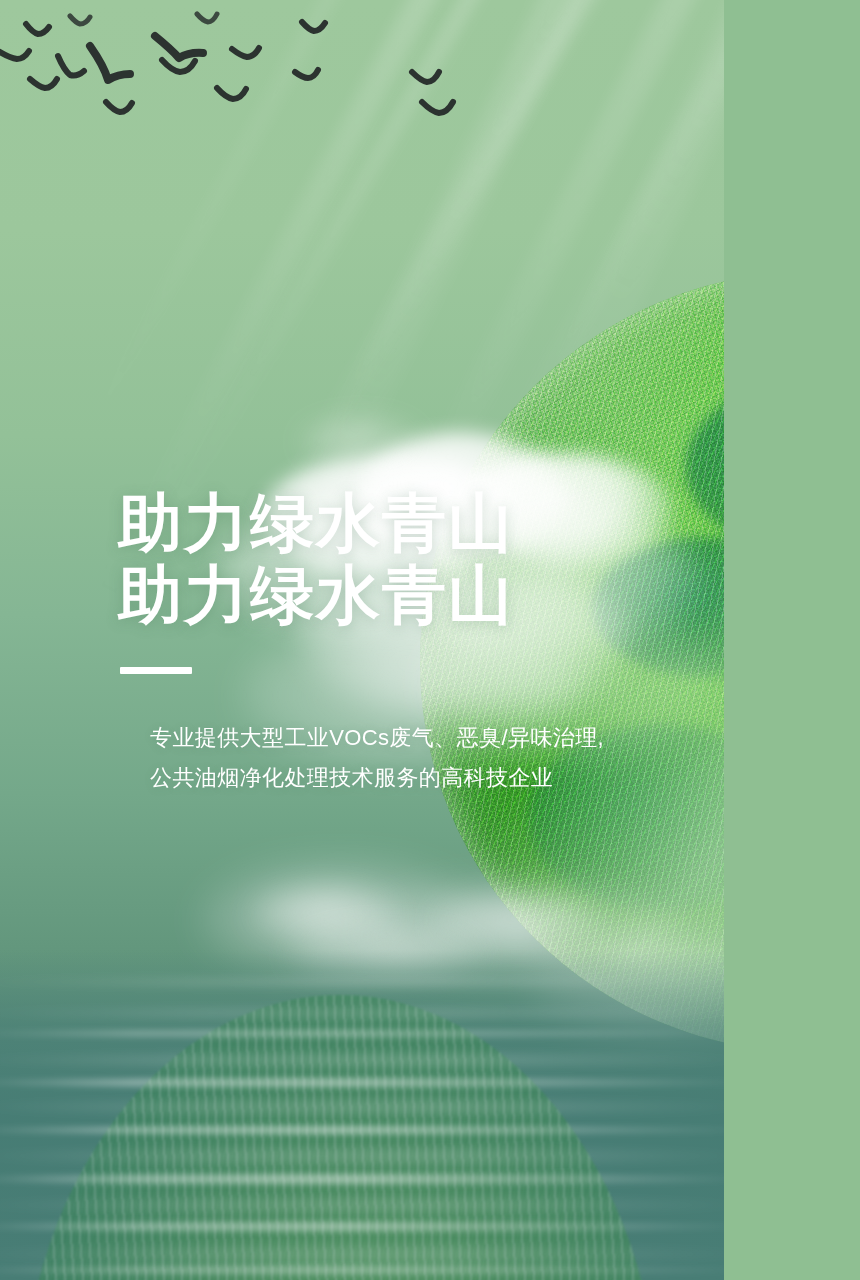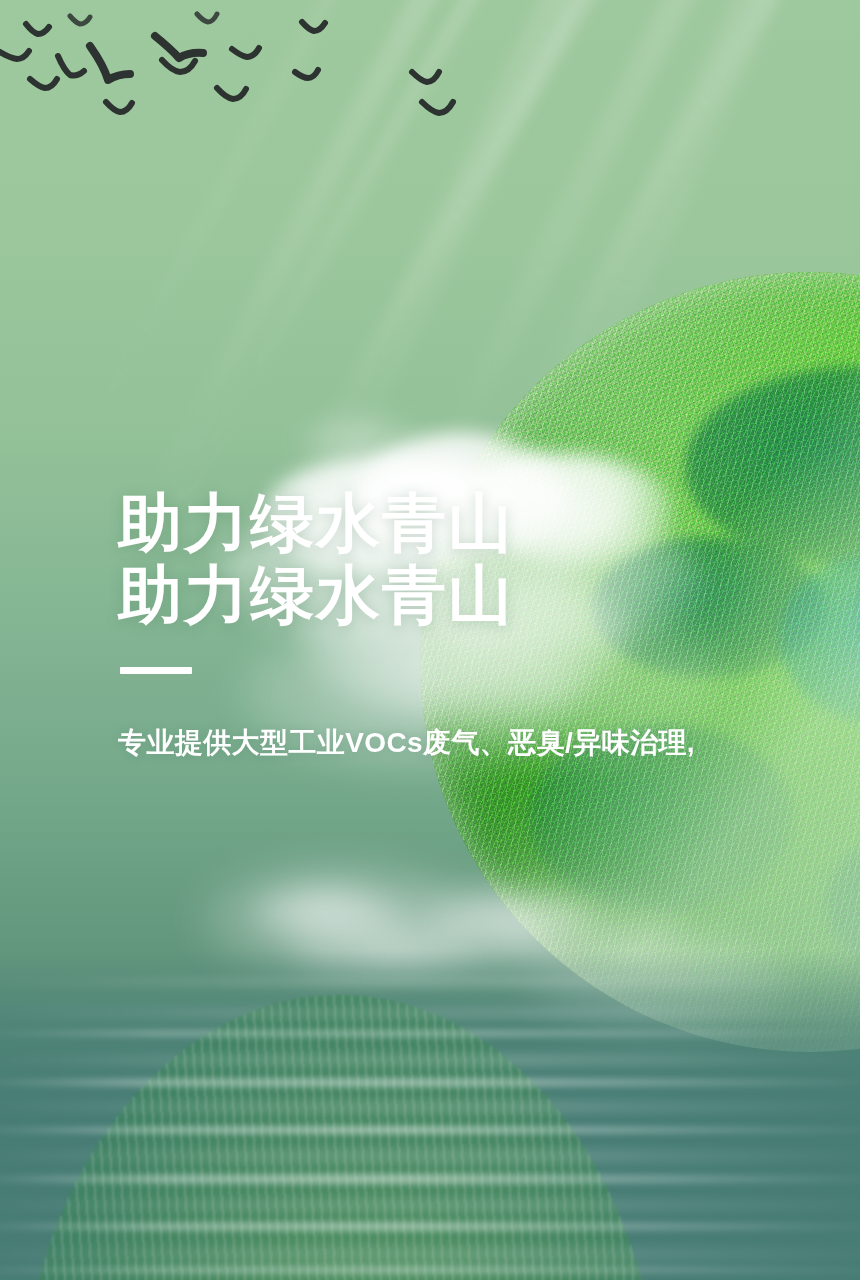--- a/index.html
+++ b/index.html
@@ -6,21 +6,21 @@
   * { margin:0; padding:0; box-sizing:border-box; }
   html, body {
     width:860px; height:1280px;
     overflow:hidden;
     background:#8fbf92;
     font-family:"Liberation Sans", "DejaVu Sans", sans-serif;
   }
 
   #banner {
     position:relative;
-    width:860px; height:1280px;
+    width:724px; height:1280px;
     overflow:hidden;
     background:
       linear-gradient(180deg,
         #9ec89d 0%,
         #9cc79c 18%,
         #93c198 34%,
         #85b694 48%,
         #74a88a 62%,
         #63977d 74%,
         #57897a 84%,
@@ -198,26 +198,27 @@
 
   #divider {
     width:72px; height:7px;
     background:#ffffff;
     margin:36px 0 0 2px;
     border-radius:1px;
   }
 
   .sub {
     color:#ffffff;
-    font-size:28px;
-    font-weight:bold;
+    font-size:22px;
+    font-weight:normal;
     line-height:1.78;
     letter-spacing:0.4px;
     white-space:nowrap;
     text-shadow:0 1px 8px rgba(60,110,80,0.22);
+    margin-left:32px;
   }
   #subtitle { margin-top:44px; }
 </style>
 </head>
 <body>
 
 <div id="banner">
 
   <div class="rays">
     <div class="ray" style="left:600px; width:26px;  height:1100px; transform:rotate(28deg); opacity:.50;"></div>
@@ -316,16 +317,17 @@
   </div>
 
   <div id="copy">
     <div class="headline">助力绿水青山</div>
     <div class="headline">助力绿水青山</div>
 
     <div id="divider"></div>
 
     <div id="subtitle">
       <div class="sub">专业提供大型工业VOCs废气、恶臭/异味治理,</div>
+      <div class="sub">公共油烟净化处理技术服务的高科技企业</div>
     </div>
   </div>
 
 </div>
 
 </body></html>

